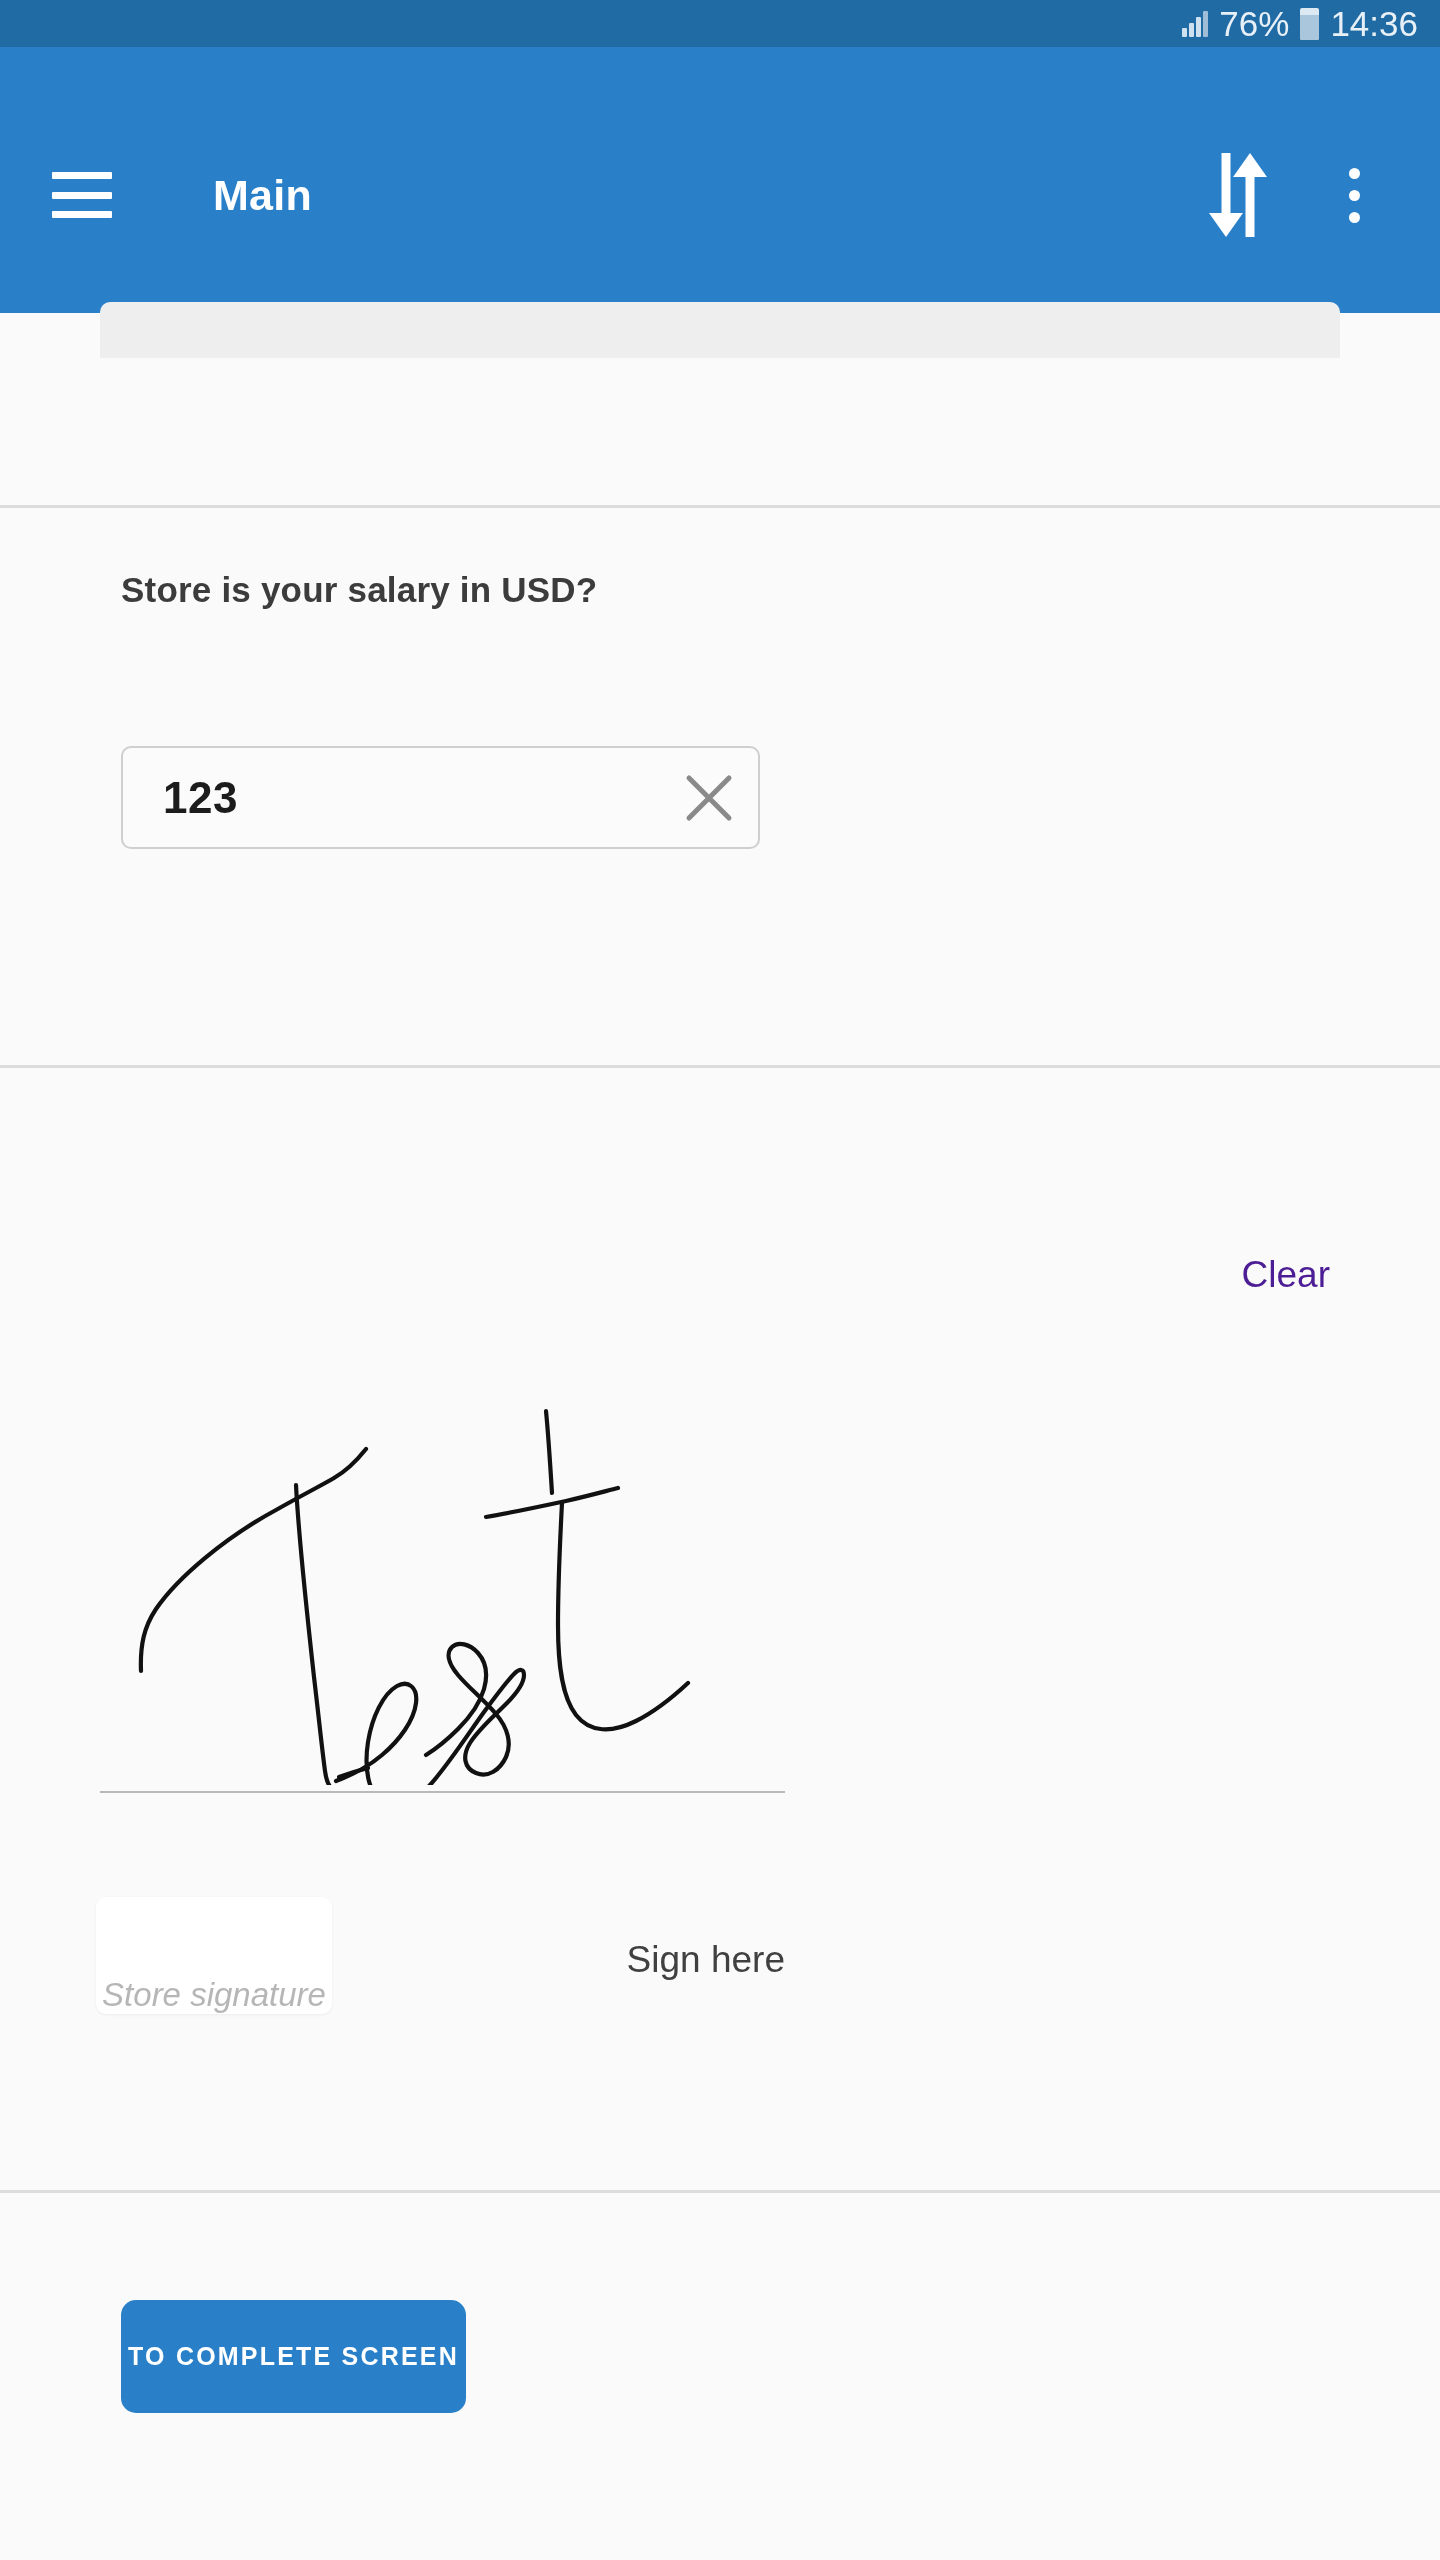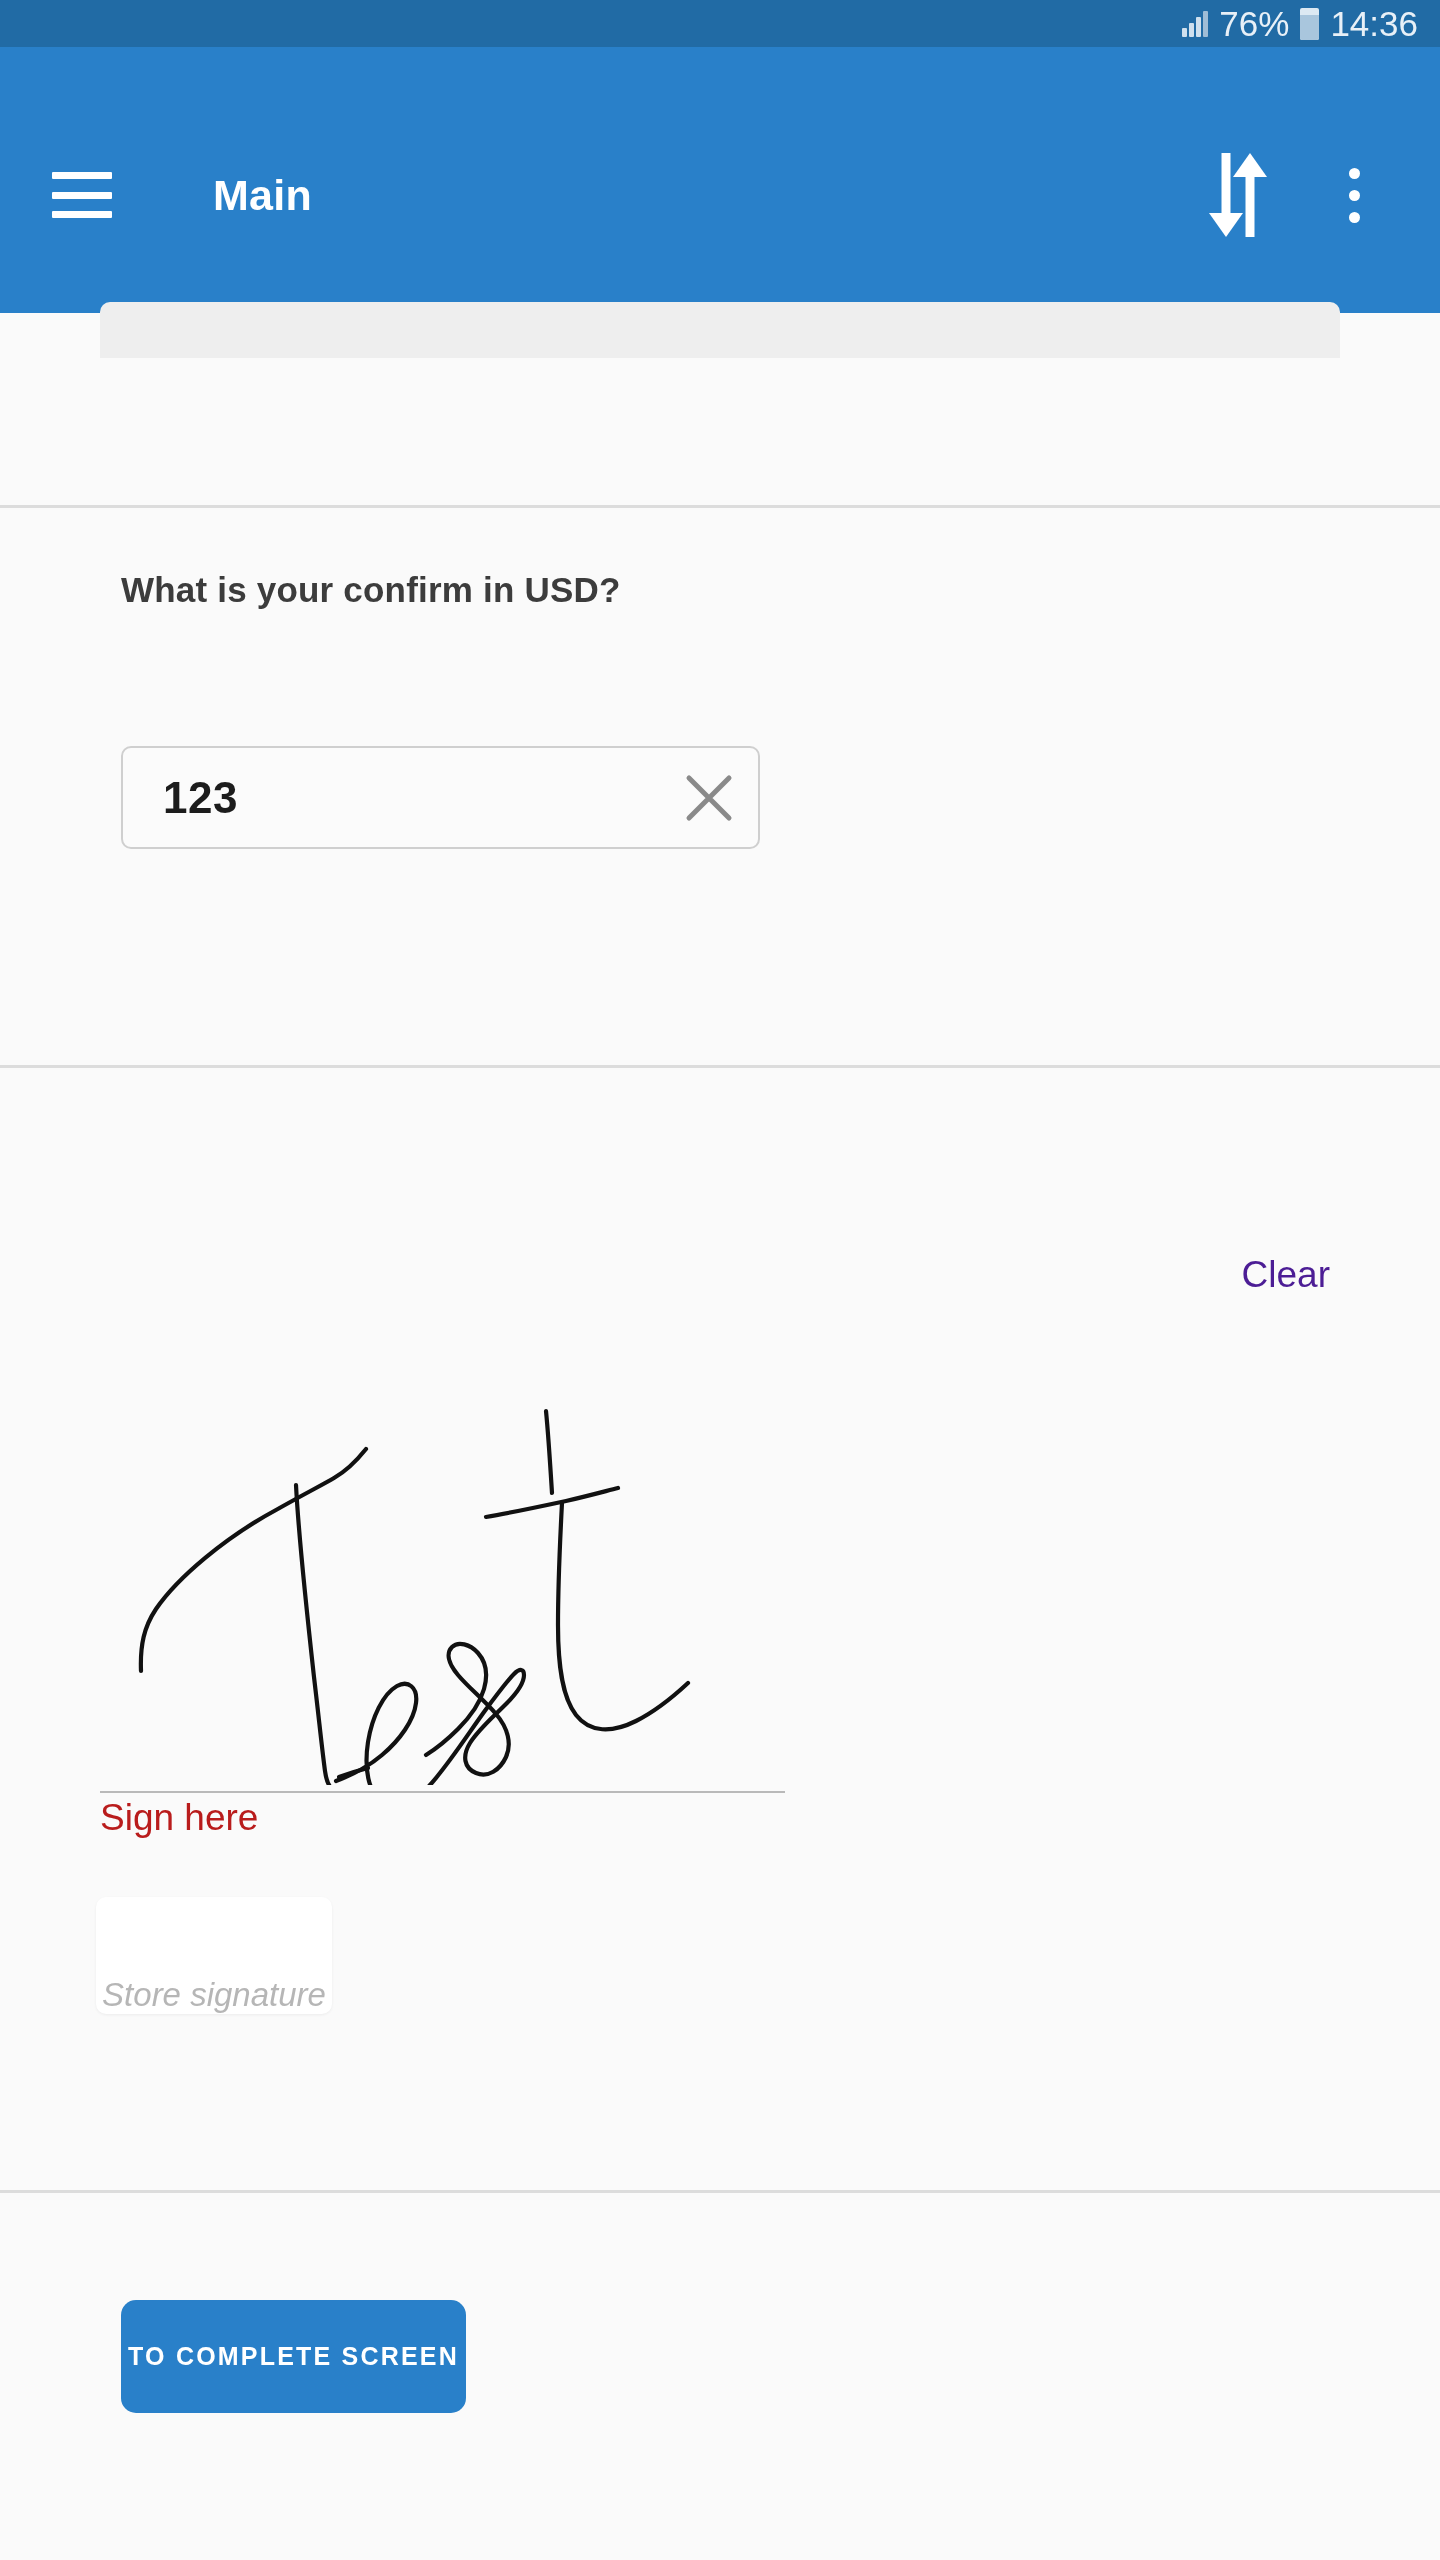--- a/index.html
+++ b/index.html
@@ -89,22 +89,22 @@
   }
   .sig-pad{
     position:absolute; top:1225px; left:100px; width:680px; height:560px;
   }
   .sig-pad svg{ width:100%; height:100%; display:block; }
   .sig-rule{
     position:absolute; top:1791px; left:100px; width:685px; height:2px;
     background:#b9b9b9;
   }
   .sign-here{
-    position:absolute; top:1797px; left:100px; width:685px;
-    text-align:left; font-size:37px; color:#b91c1c;
+    position:absolute; top:1939px; left:100px; width:685px;
+    text-align:right; font-size:37px; color:#404040;
   }
   .store-btn{
     position:absolute; top:1897px; left:96px; width:236px; height:117px;
     background:#ffffff; border-radius:10px; display:flex; align-items:flex-end;
     justify-content:center; cursor:pointer;
     box-shadow:0 1px 3px rgba(0,0,0,.06);
   }
   .store-btn span{ font-size:33px; font-style:italic; color:#b6b6b6; }
 
   
@@ -167,21 +167,21 @@
         </div>
 
       </div>
     </div>
   </div>
 
   <div class="peek-card"></div>
 
   <div class="divider" style="top:505px;"></div>
 
-  <div class="q-label salary-label">What is your confirm in USD?</div>
+  <div class="q-label salary-label">Store is your salary in USD?</div>
 
   <div class="text-field">
     <div class="tf-value" placeholder="">123</div>
     <div class="tf-clear">
       <svg width="56" height="56" viewBox="0 0 56 56" aria-hidden="true">
         <path d="M8 8 L48 48 M48 8 L8 48" stroke="#8a8a8a" stroke-width="5" fill="none" stroke-linecap="round"></path>
       </svg>
     </div>
   </div>
 

